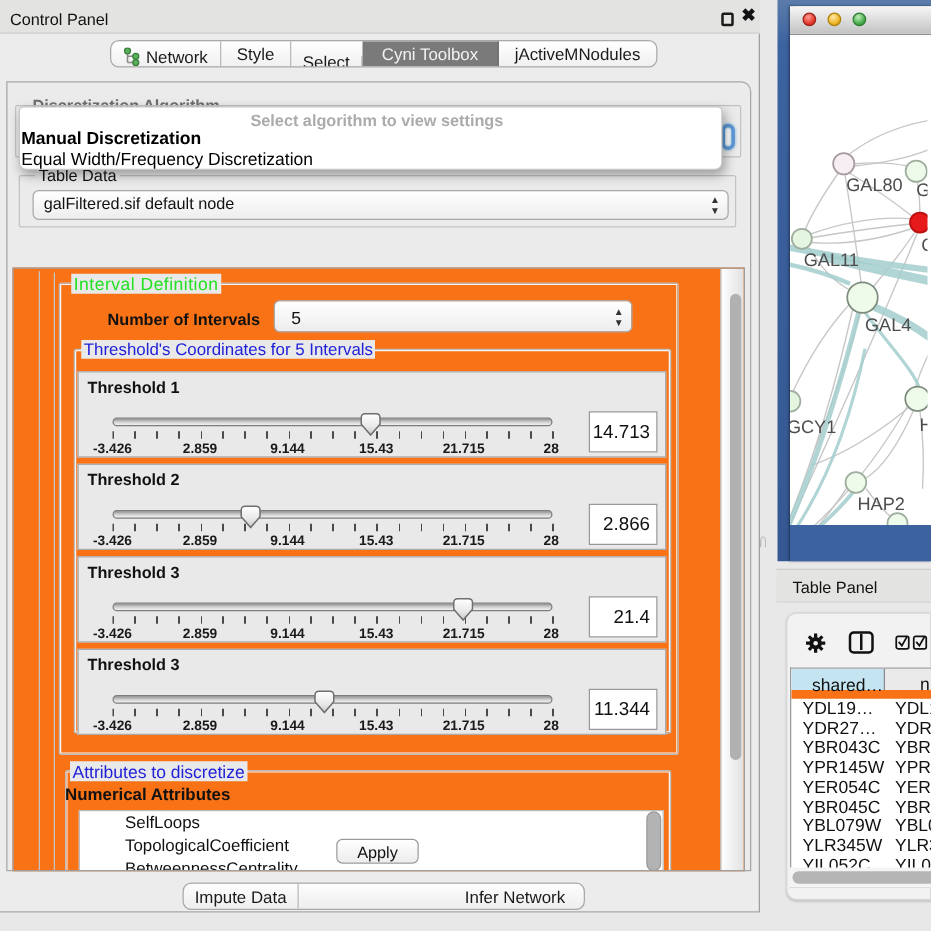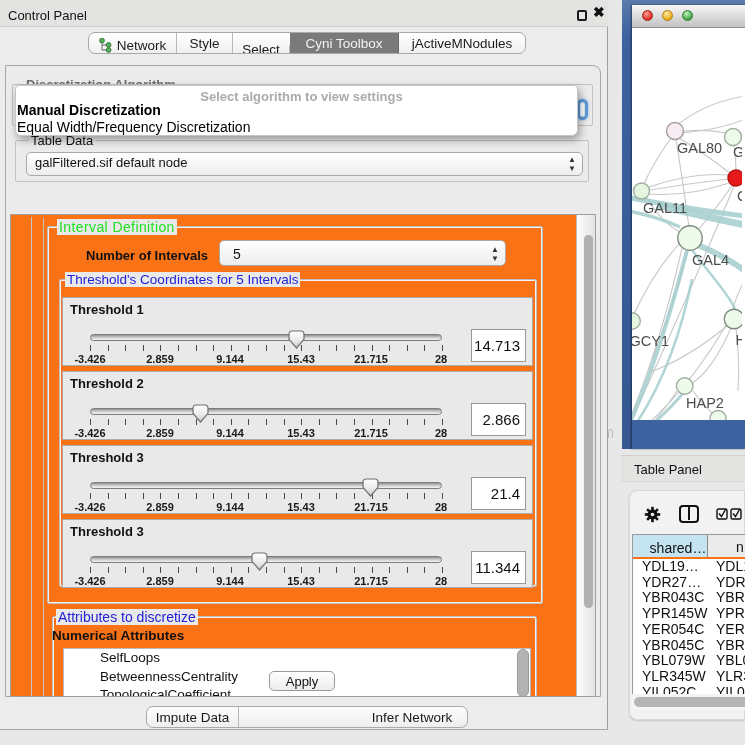--- a/index.html
+++ b/index.html
@@ -87,21 +87,21 @@
 #nettitle { left:0; top:0; width:113px; height:23px; background:linear-gradient(#f7f7f7,#c2c2c2); border-bottom:1px solid #8f8f8f; border-radius:4px 0 0 0; }
 .light { position:absolute; top:5px; width:11px; height:11px; border-radius:50%; }
 #canvas { left:0; top:24px; width:110px; height:391px; background:#fff; overflow:hidden; }
 #netbot { left:632px; top:420px; width:113px; height:29px; background:#3c62a0; }
 
 
 #tpbar { left:621px; top:455px; width:124px; height:27px; background:#e3e3e1; border-top:1px solid #cfcfcf; border-bottom:1px solid #d6d6d6; }
 #tpbar .t { position:absolute; left:13px; top:6px; font-size:13px; color:#111; }
 #tframe { left:629px; top:490px; width:116px; height:230px; background:#f2f2f2; border:1px solid #d8d8d8; border-radius:8px 0 0 8px; box-shadow:0 1px 2px rgba(0,0,0,0.15); }
 #ttable { left:632px; top:534px; width:113px; height:176px; background:#fff; border:1px solid #9a9a9a; border-right:none; overflow:hidden; }
-#thead { height:24px; border-bottom:2px solid #f97316; display:flex; }
+#thead { height:24px; border-bottom:7px solid #f97316; display:flex; }
 #thead .hc1 { width:75px; background:#c4e4f2; border-right:1px solid #8a8a8a; text-align:center; font-size:14px; padding-top:5px; padding-left:16px; color:#111; }
 #thead .hc2 { flex:1; background:#eaeaea; font-size:14px; padding:4px 0 0 28px; color:#111; }
 .trow { height:15.72px; line-height:15.72px; font-size:14px; color:#111; white-space:nowrap; }
 .trow .c1 { display:inline-block; width:75px; padding-left:9px; }
 .trow .c2 { display:inline-block; padding-left:8px; }
 #hsb { left:632px; top:694px; width:113px; height:16px; background:#f4f4f4; }
 #hsbthumb { position:absolute; left:2px; top:3px; width:120px; height:10px; background:#b5b5b5; border-radius:5px; }
 </style>
 </head>
 <body>
@@ -241,22 +241,22 @@
         <span style="left:378px;">28</span>
     </div>
     <div class="vbox" style="top:31px;">11.344</div>
   </div>
 
   <div class="abs group" id="attrgroup"></div>
   <div class="abs gtitle" style="left:45px; top:394px; color:#2121d8; font-size:14px;">Attributes to discretize</div>
   <div class="abs" id="numattr">Numerical Attributes</div>
   <div class="abs" id="attrlist">
     <div>SelfLoops</div>
+    <div>TopologicalCoefficient</div>
     <div>BetweennessCentrality</div>
-    <div>TopologicalCoefficient</div>
   </div>
   <div class="abs" id="attrsb"></div>
 
   <div class="abs" id="vsbtrack"></div>
   <div class="abs" id="vsbthumb"></div>
 </div>
 
 <div class="abs" id="popup">
   <div class="i1">Select algorithm to view settings</div>
   <div class="i2">Manual Discretization</div>

